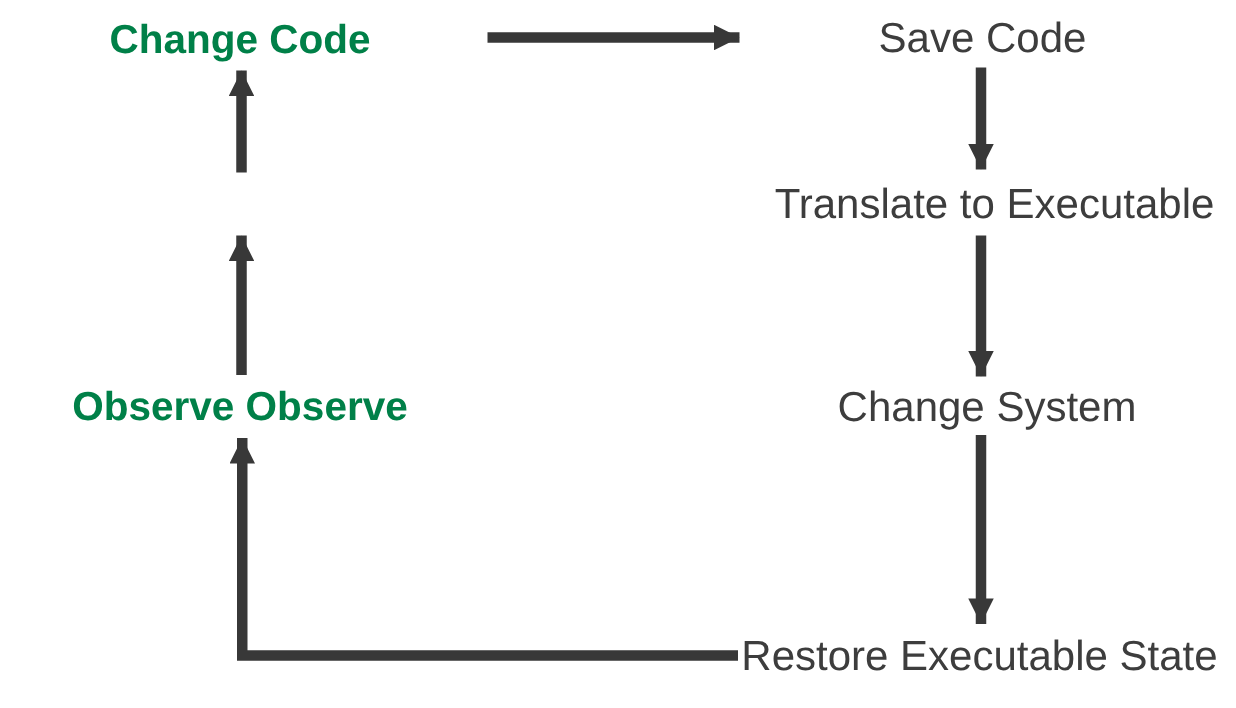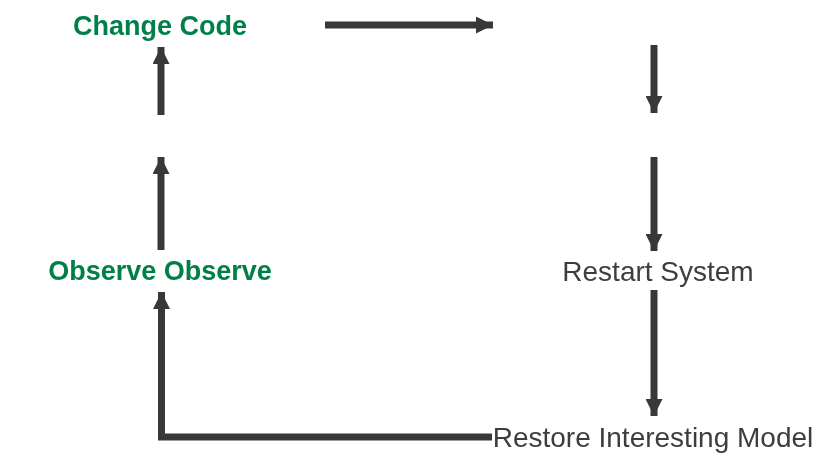--- a/index.html
+++ b/index.html
@@ -79,19 +79,21 @@
     <path class="arrow" d="M 654 157 V 251" marker-end="url(#arrowhead)"></path>
 
     <path class="arrow" d="M 654 290 V 416" marker-end="url(#arrowhead)"></path>
   </svg>
 
   <div class="label label-green" style="left:160px; top:27px">Change Code</div>
 
 
   <div class="label label-green" style="left:160px; top:272px">Observe Observe</div>
 
+  <div class="label label-dark" style="left:655px; top:26px">Save Code</div>
 
+  <div class="label label-dark" style="left:663px; top:137px">Translate to Executable</div>
 
-  <div class="label label-dark" style="left:658px; top:272px">Restart System</div>
+  <div class="label label-dark" style="left:658px; top:272px">Change System</div>
 
-  <div class="label label-dark" style="left:653px; top:438px">Restore Interesting Model</div>
+  <div class="label label-dark" style="left:653px; top:438px">Restore Executable State</div>
 
 </div>
 
 </body></html>

